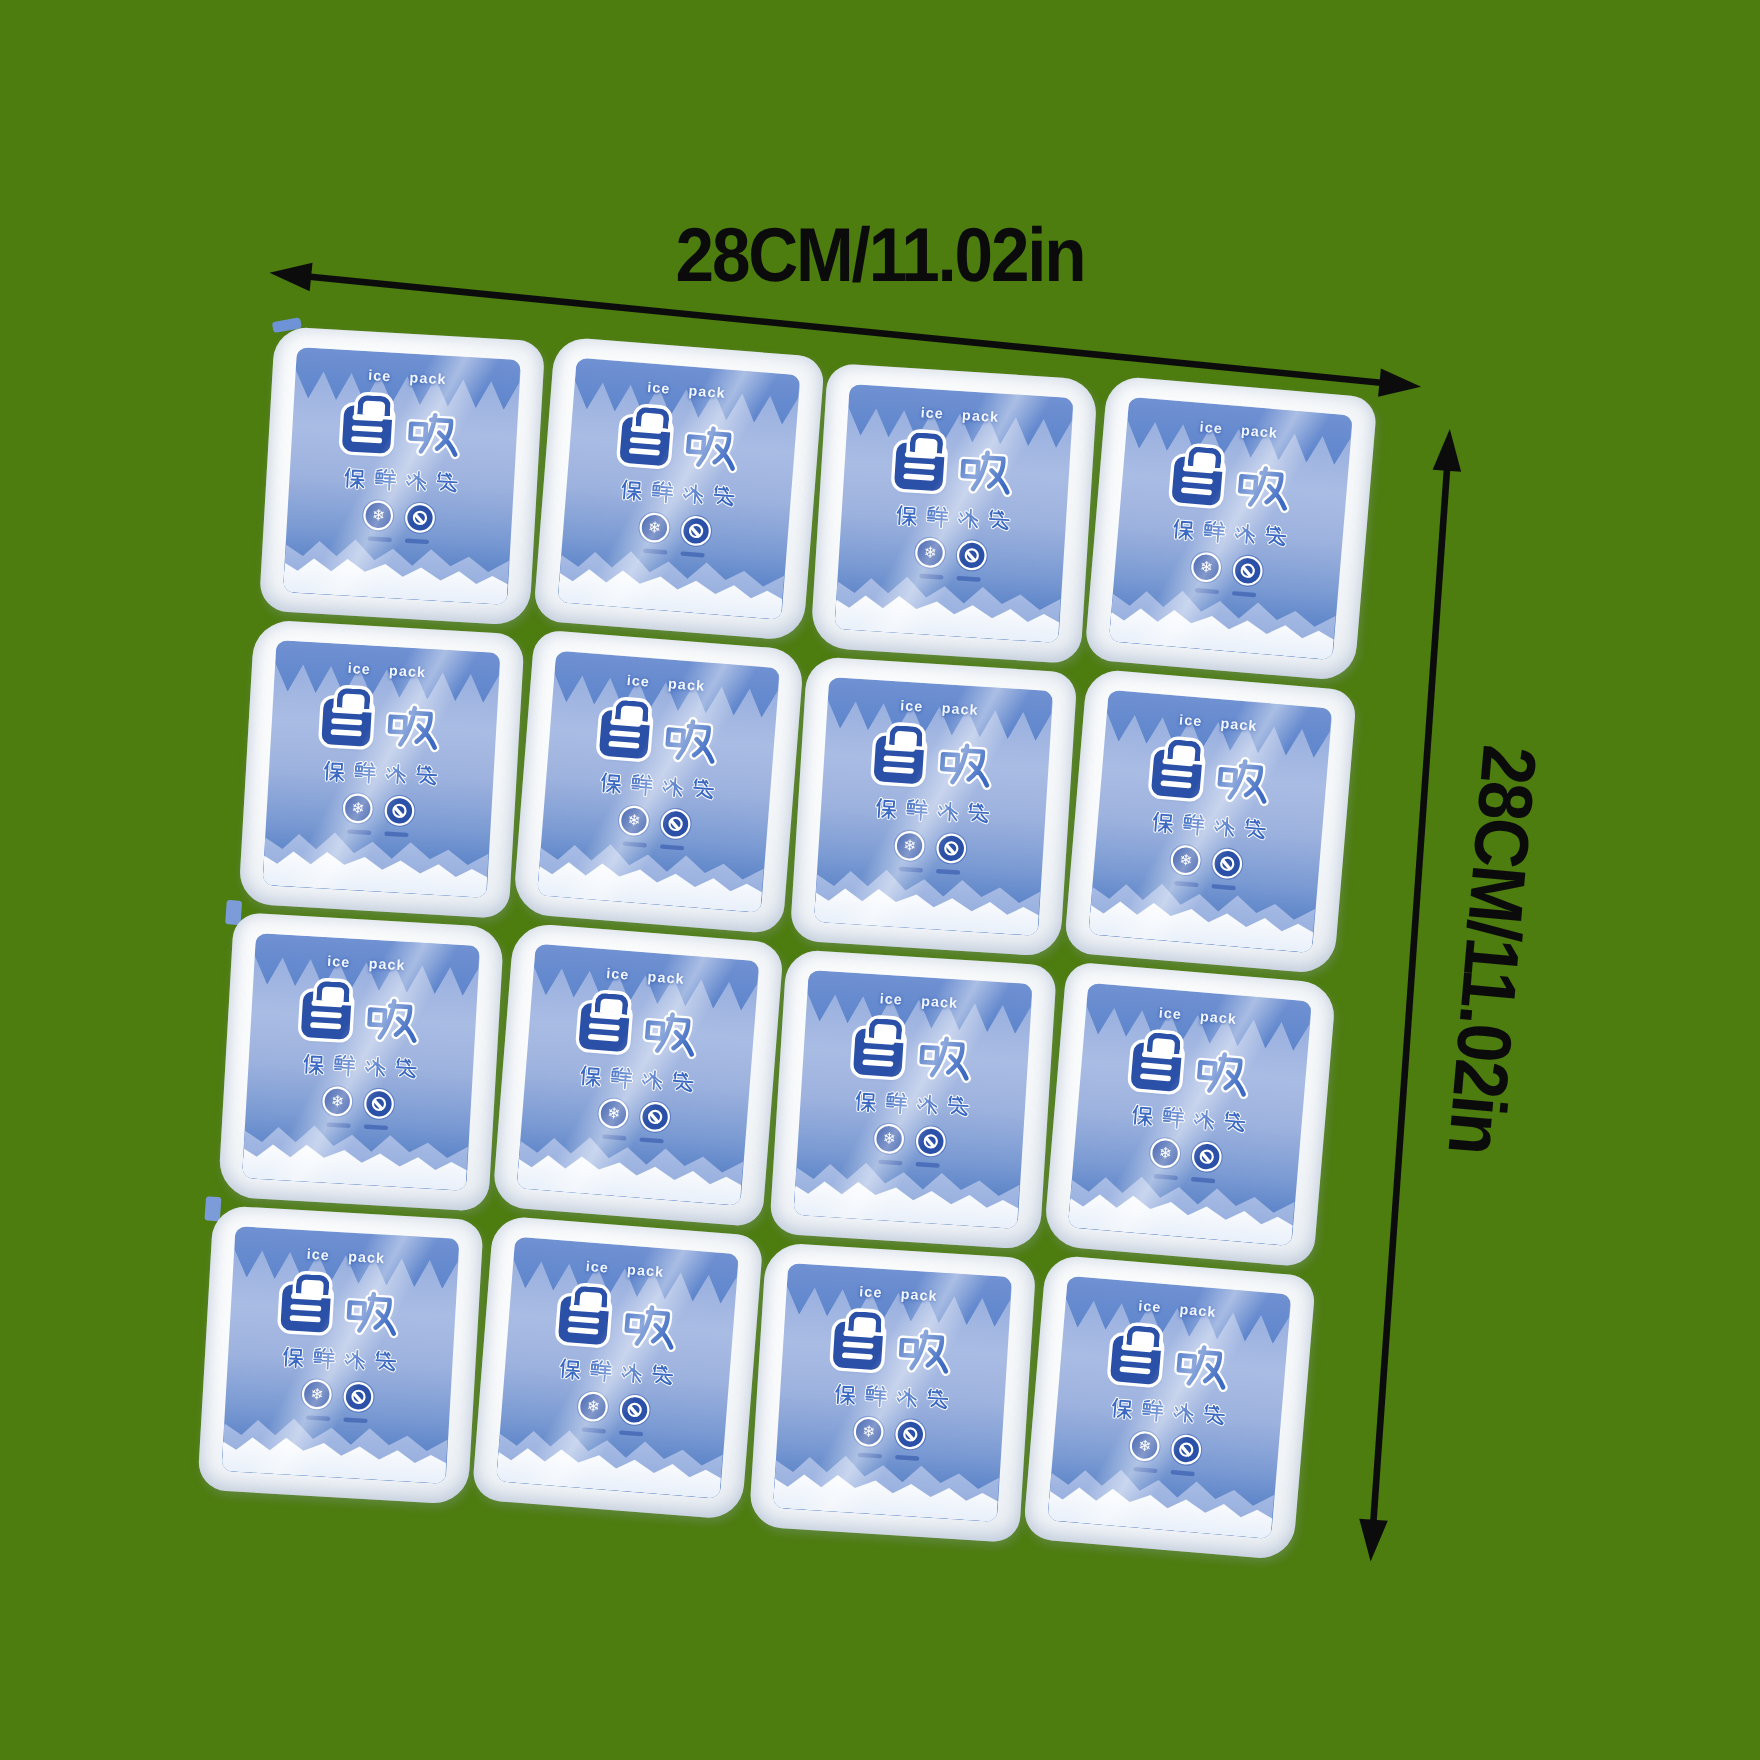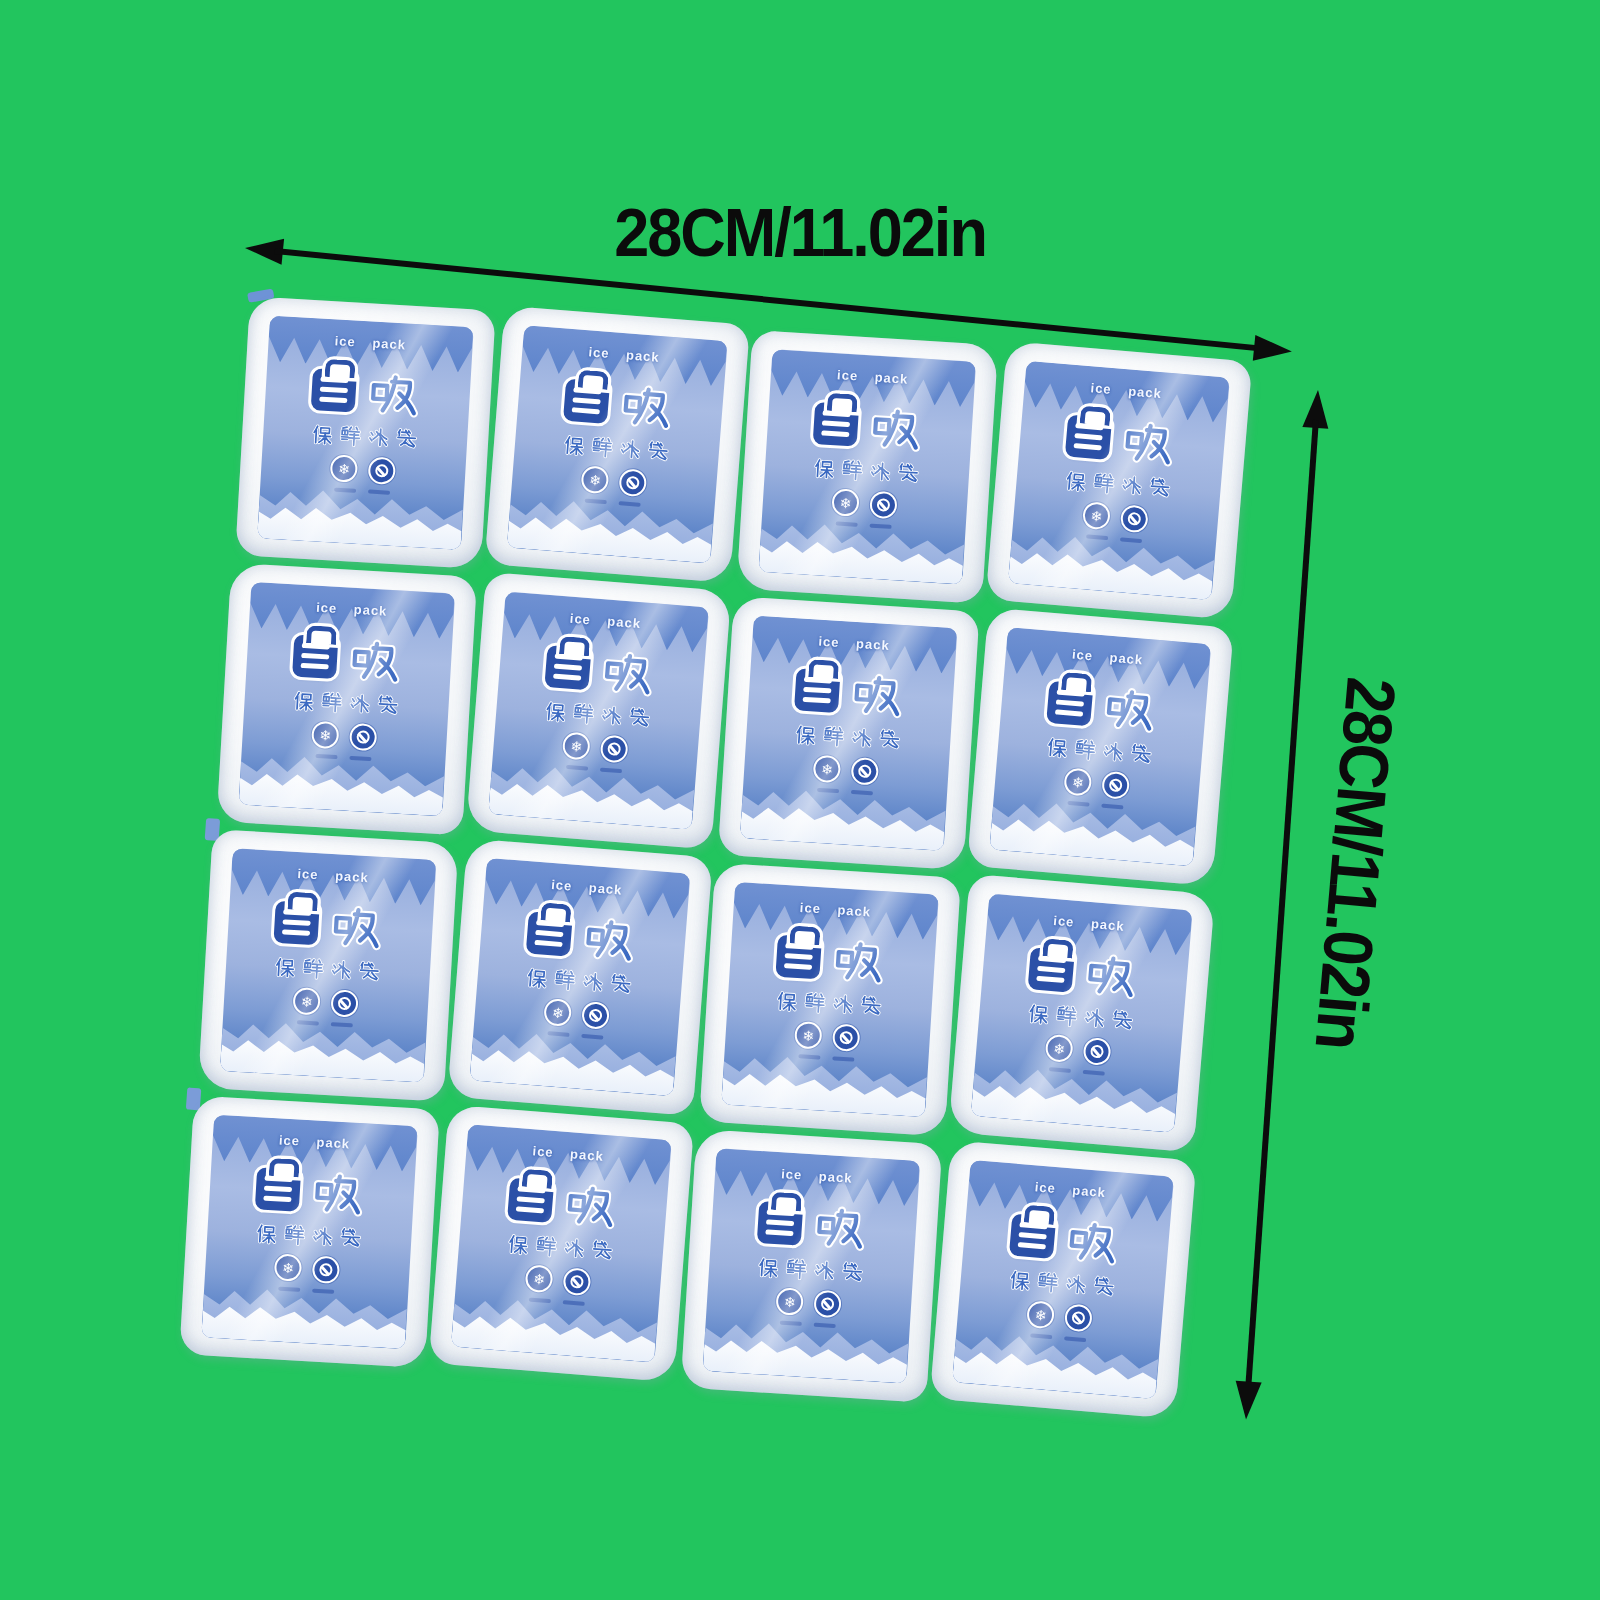--- a/index.html
+++ b/index.html
@@ -1,16 +1,16 @@
 <!DOCTYPE html>
 <html><head>
 <meta charset="utf-8">
 <style>
   html,body{margin:0;padding:0;background:#fff;}
-  .stage{position:relative;width:1600px;height:1600px;background:#22c55e;overflow:hidden;
+  .stage{position:relative;width:1600px;height:1600px;background:#4d7c0f;overflow:hidden;
          font-family:"Liberation Sans","DejaVu Sans",sans-serif;}
 
   
   .dim-arrow{position:absolute;height:28px;transform-origin:0 50%;}
   .dim-arrow .shaft{position:absolute;left:30px;right:30px;top:50%;height:6px;margin-top:-3px;background:#0c0c0c;}
   .dim-arrow .head{position:absolute;top:50%;width:0;height:0;margin-top:-13px;
                    border-top:13px solid transparent;border-bottom:13px solid transparent;}
   .dim-arrow .head.left{left:0;border-right:38px solid #0c0c0c;}
   .dim-arrow .head.right{right:0;border-left:38px solid #0c0c0c;}
   .dim-top{left:245px;top:234px;width:1052px;transform:rotate(5.65deg);}

